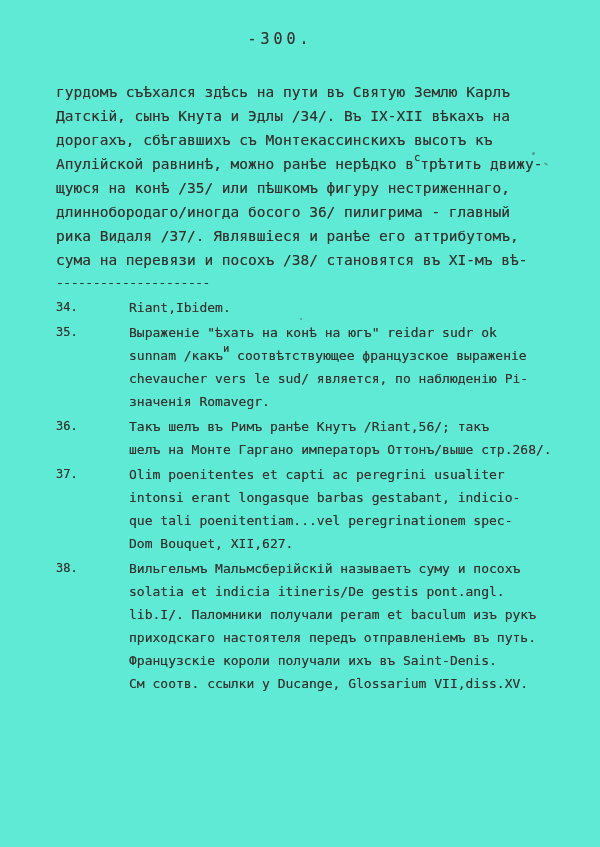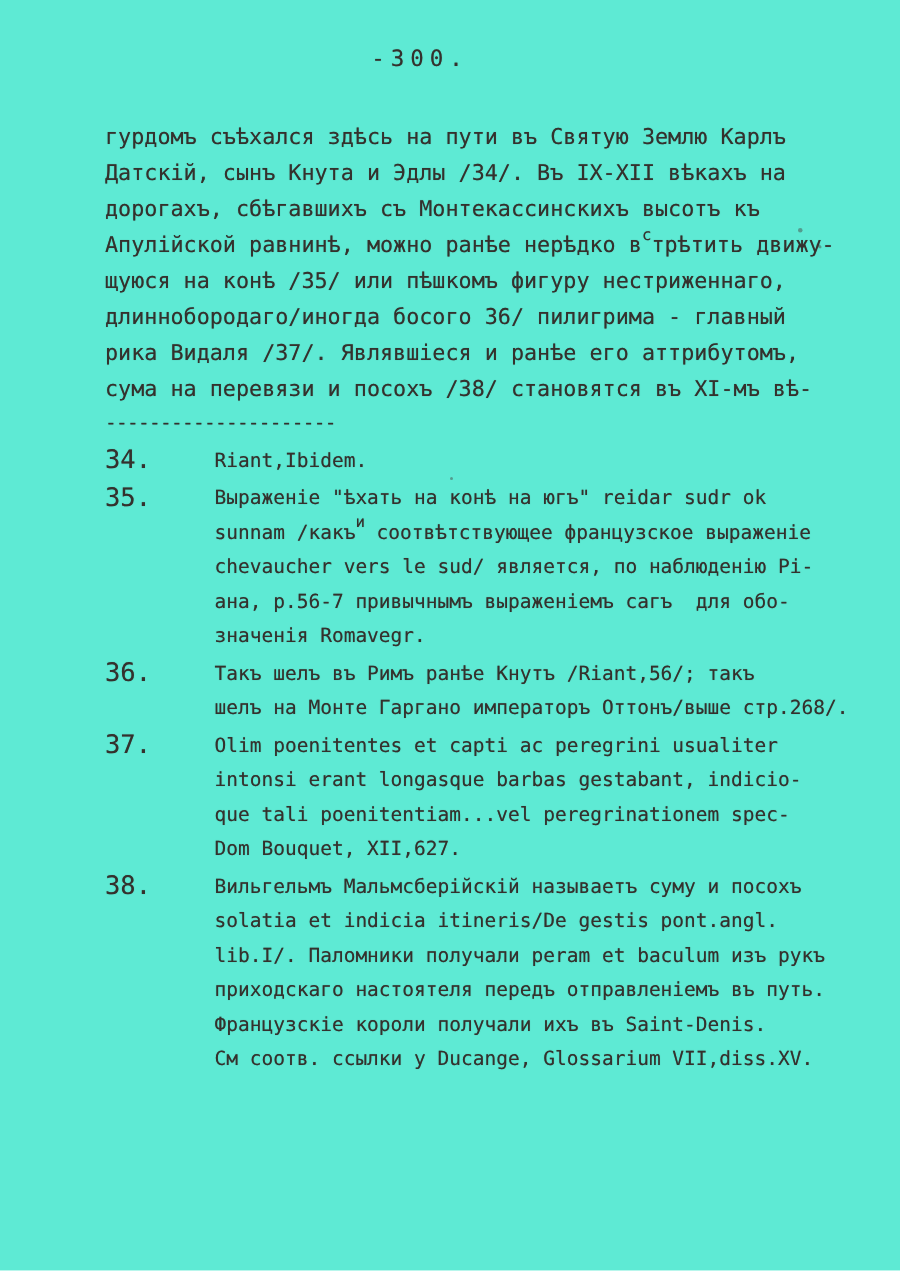--- a/index.html
+++ b/index.html
@@ -23,21 +23,21 @@
     left: 0;
     width: 560px;
     text-align: center;
     font-size: 15px;
     letter-spacing: 4px;
     white-space: pre;
   }
   .text-column {
     position: absolute;
     top: 80px;
-    left: 70px;
+    left: 56px;
     width: 500px;
   }
   .main-line {
     font-size: 14.5px;
     line-height: 24px;
     white-space: pre;
   }
   .sup-correction {
     display: inline-block;
     transform: translateY(-8px);
@@ -55,21 +55,21 @@
   }
   .footnote {
     position: relative;
     padding-left: 33px;
     margin-bottom: 2px;
   }
   .fn-num {
     position: absolute;
     left: 0;
     top: 0;
-    font-size: 17px;
+    font-size: 12px;
     line-height: 23px;
   }
   .fn-line {
     font-size: 13px;
     line-height: 23px;
     white-space: pre;
     margin-left: 40px;
   }
   .speck {
     position: absolute;
@@ -111,21 +111,20 @@
       <div class="footnote">
         <span class="fn-num">34.</span>
         <div class="fn-line">Riant,Ibidem.</div>
       </div>
 
       <div class="footnote">
         <span class="fn-num">35.</span>
         <div class="fn-line">Выраженіе "ѣхать на конѣ на югъ" reidar sudr ok</div>
         <div class="fn-line"><span>sunnam /какъ</span><span class="sup-correction">и</span><span> соотвѣтствующее французское выраженіе</span></div>
         <div class="fn-line">chevaucher vers le sud/ является, по наблюденію Рі-</div>
-        <div class="fn-line">ана, p.56-7 привычнымъ выраженіемъ сагъ  для обо-</div>
         <div class="fn-line">значенія Romavegr.</div>
       </div>
 
       <div class="footnote">
         <span class="fn-num">36.</span>
         <div class="fn-line">Такъ шелъ въ Римъ ранѣе Кнутъ /Riant,56/; такъ</div>
         <div class="fn-line">шелъ на Монте Гаргано императоръ Оттонъ/выше стр.268/.</div>
       </div>
 
       <div class="footnote">

